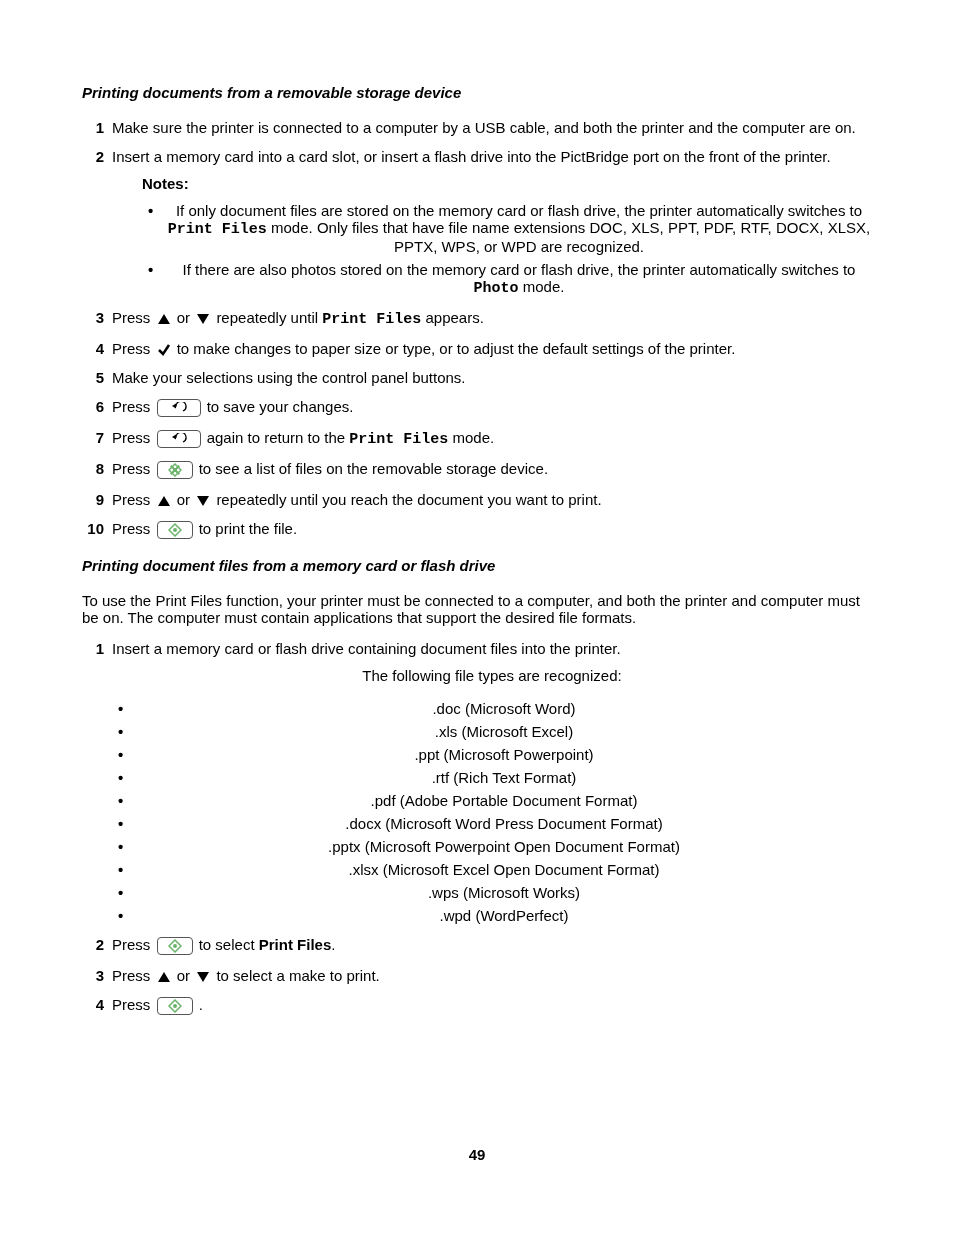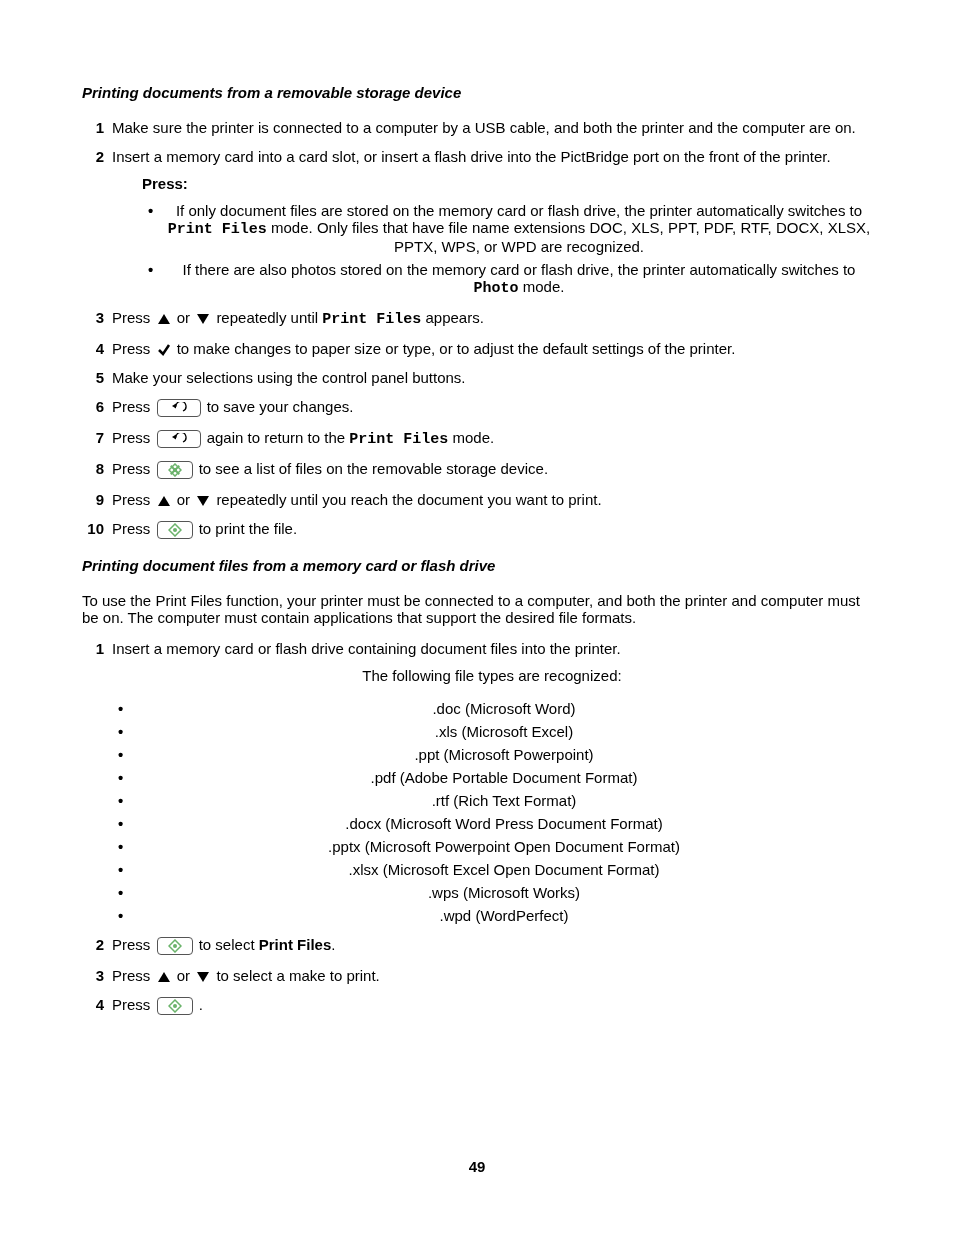--- a/index.html
+++ b/index.html
@@ -81,21 +81,21 @@
     height: 18px;
     border: 1px solid #555;
     border-radius: 4px;
     box-sizing: border-box;
     vertical-align: middle;
     margin: 0 2px;
   }
   svg { display: block; }
   .page-num {
     position: absolute;
-    bottom: 60px;
+    bottom: 72px;
     left: 0; right: 0;
     text-align: center;
     font-weight: bold;
     font-size: 15px;
   }
   p.intro { margin: 0 0 14px 0; }
   .subtext { margin: 10px 0 16px 30px; text-align: center; }
 </style>
 </head>
 <body>
@@ -105,21 +105,21 @@
   <h2>Printing documents from a removable storage device</h2>
 
   <ol class="num">
     <li>
       <span class="n">1</span>
       <span>Make sure the printer is connected to a computer by a USB cable, and both the printer and the computer are on.</span>
     </li>
     <li>
       <span class="n">2</span>
       <span>Insert a memory card into a card slot, or insert a flash drive into the PictBridge port on the front of the printer.</span>
-      <div class="notes-label">Press:</div>
+      <div class="notes-label">Notes:</div>
       <ul class="bullets">
         <li>
           <span>If only document files are stored on the memory card or flash drive, the printer automatically switches to </span><span class="mono">Print Files</span><span> mode. Only files that have file name extensions DOC, XLS, PPT, PDF, RTF, DOCX, XLSX, PPTX, WPS, or WPD are recognized.</span>
         </li>
         <li>
           <span>If there are also photos stored on the memory card or flash drive, the printer automatically switches to </span><span class="mono">Photo</span><span> mode.</span>
         </li>
       </ul>
     </li>
     <li>
@@ -212,22 +212,22 @@
 
   <ol class="num">
     <li>
       <span class="n">1</span>
       <span>Insert a memory card or flash drive containing document files into the printer.</span>
       <div class="subtext" style="margin-left:0">The following file types are recognized:</div>
       <ul class="bullets" style="margin-left:0">
         <li>.doc (Microsoft Word)</li>
         <li>.xls (Microsoft Excel)</li>
         <li>.ppt (Microsoft Powerpoint)</li>
+        <li>.rtf (Rich Text Format)</li>
         <li>.pdf (Adobe Portable Document Format)</li>
-        <li>.rtf (Rich Text Format)</li>
         <li>.docx (Microsoft Word Press Document Format)</li>
         <li>.pptx (Microsoft Powerpoint Open Document Format)</li>
         <li>.xlsx (Microsoft Excel Open Document Format)</li>
         <li>.wps (Microsoft Works)</li>
         <li>.wpd (WordPerfect)</li>
       </ul>
     </li>
     <li>
       <span class="n">2</span>
       <span>Press </span>

